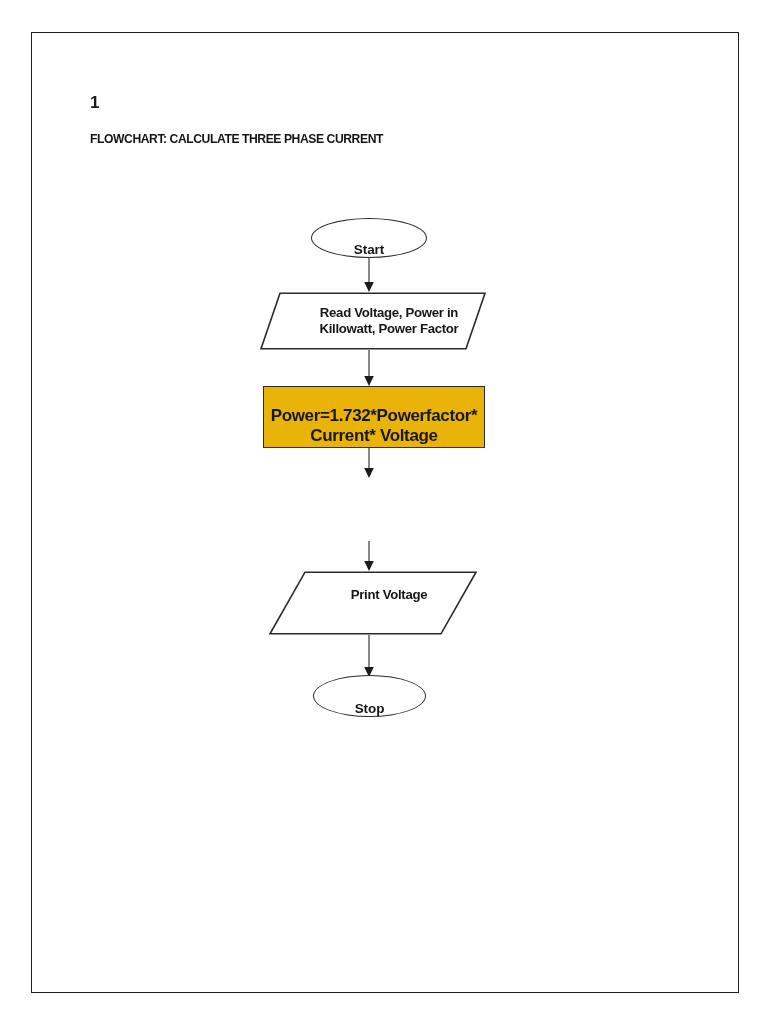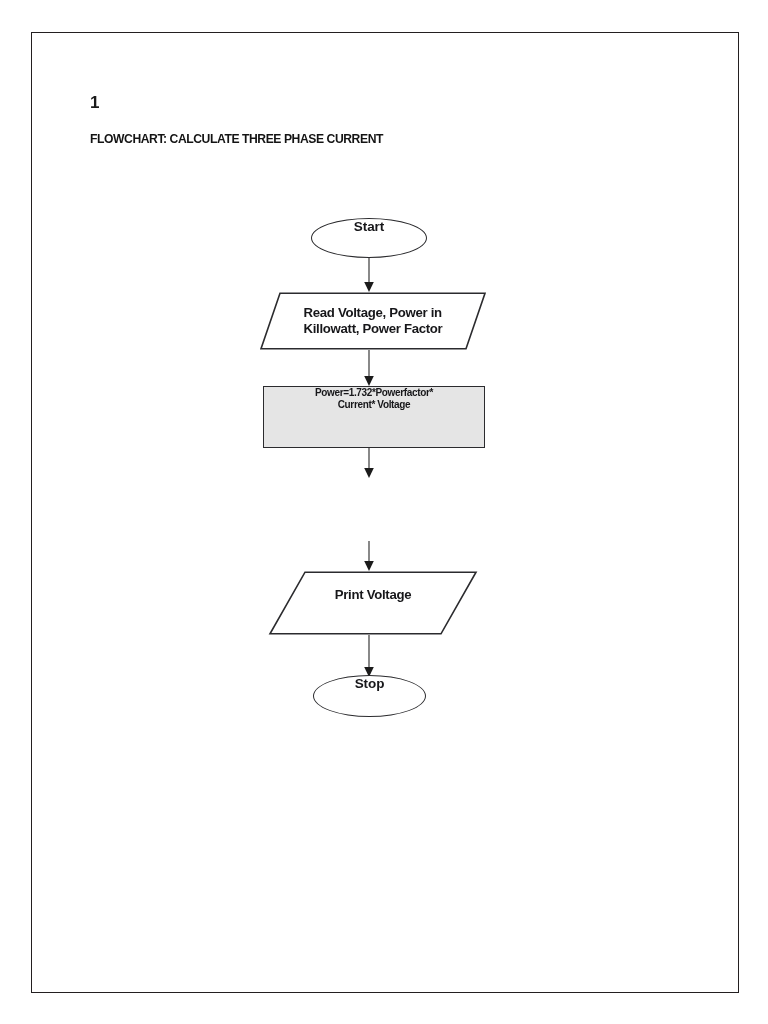--- a/index.html
+++ b/index.html
@@ -54,21 +54,21 @@
     position: absolute;
     left: 0;
     top: 0;
     width: 708px;
     height: 961px;
   }
   .node {
     position: absolute;
     box-sizing: border-box;
     display: flex;
-    align-items: flex-start;
+    align-items: flex-end;
     justify-content: center;
     text-align: center;
     color: #17171a;
     font-weight: bold;
   }
   .node-label {
     display: block;
     width: 100%;
     white-space: pre-line;
   }
@@ -78,50 +78,50 @@
     border: 1.5px solid #2b2b2e;
     border-radius: 50%;
     background: #ffffff;
     font-size: 13.5px;
     letter-spacing: -0.1px;
   }
 
   
   .process {
     border: 1.6px solid #2b2b2e;
-    background: #e5e5e5;
-    font-size: 10px;
+    background: #eab308;
+    font-size: 17px;
     letter-spacing: -0.35px;
     line-height: 1.22;
   }
   .process.wide-lead {
     line-height: 1.95;
     letter-spacing: -0.25px;
   }
 
   
   .io-wrap {
     position: absolute;
   }
   .io-wrap svg {
     position: absolute;
     left: 0;
     top: 0;
     overflow: visible;
   }
   .io-text {
     position: absolute;
-    left: 0;
+    left: 16px;
     top: 0;
     width: 100%;
     height: 100%;
     display: flex;
     align-items: center;
     justify-content: center;
-    text-align: left;
+    text-align: center;
     font-weight: bold;
     color: #17171a;
     font-size: 13.2px;
     letter-spacing: -0.3px;
     line-height: 1.25;
     white-space: pre-line;
   }
 
   
   .connector {

